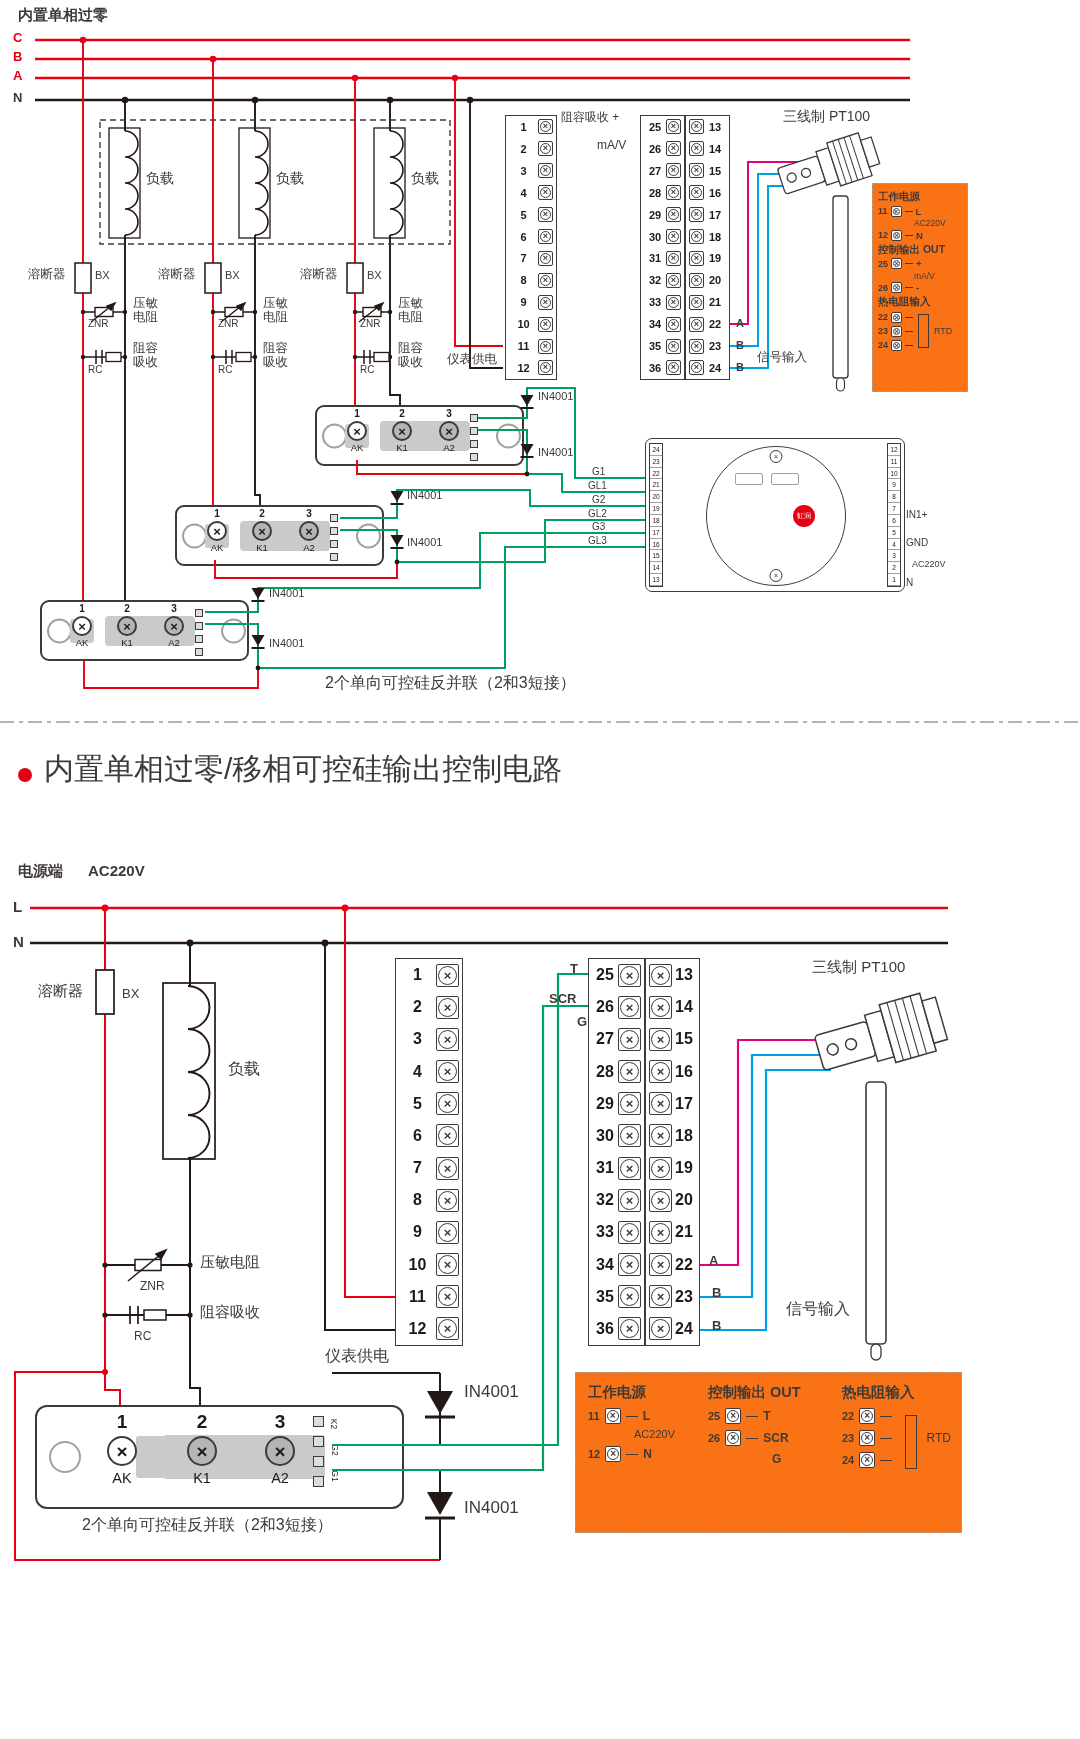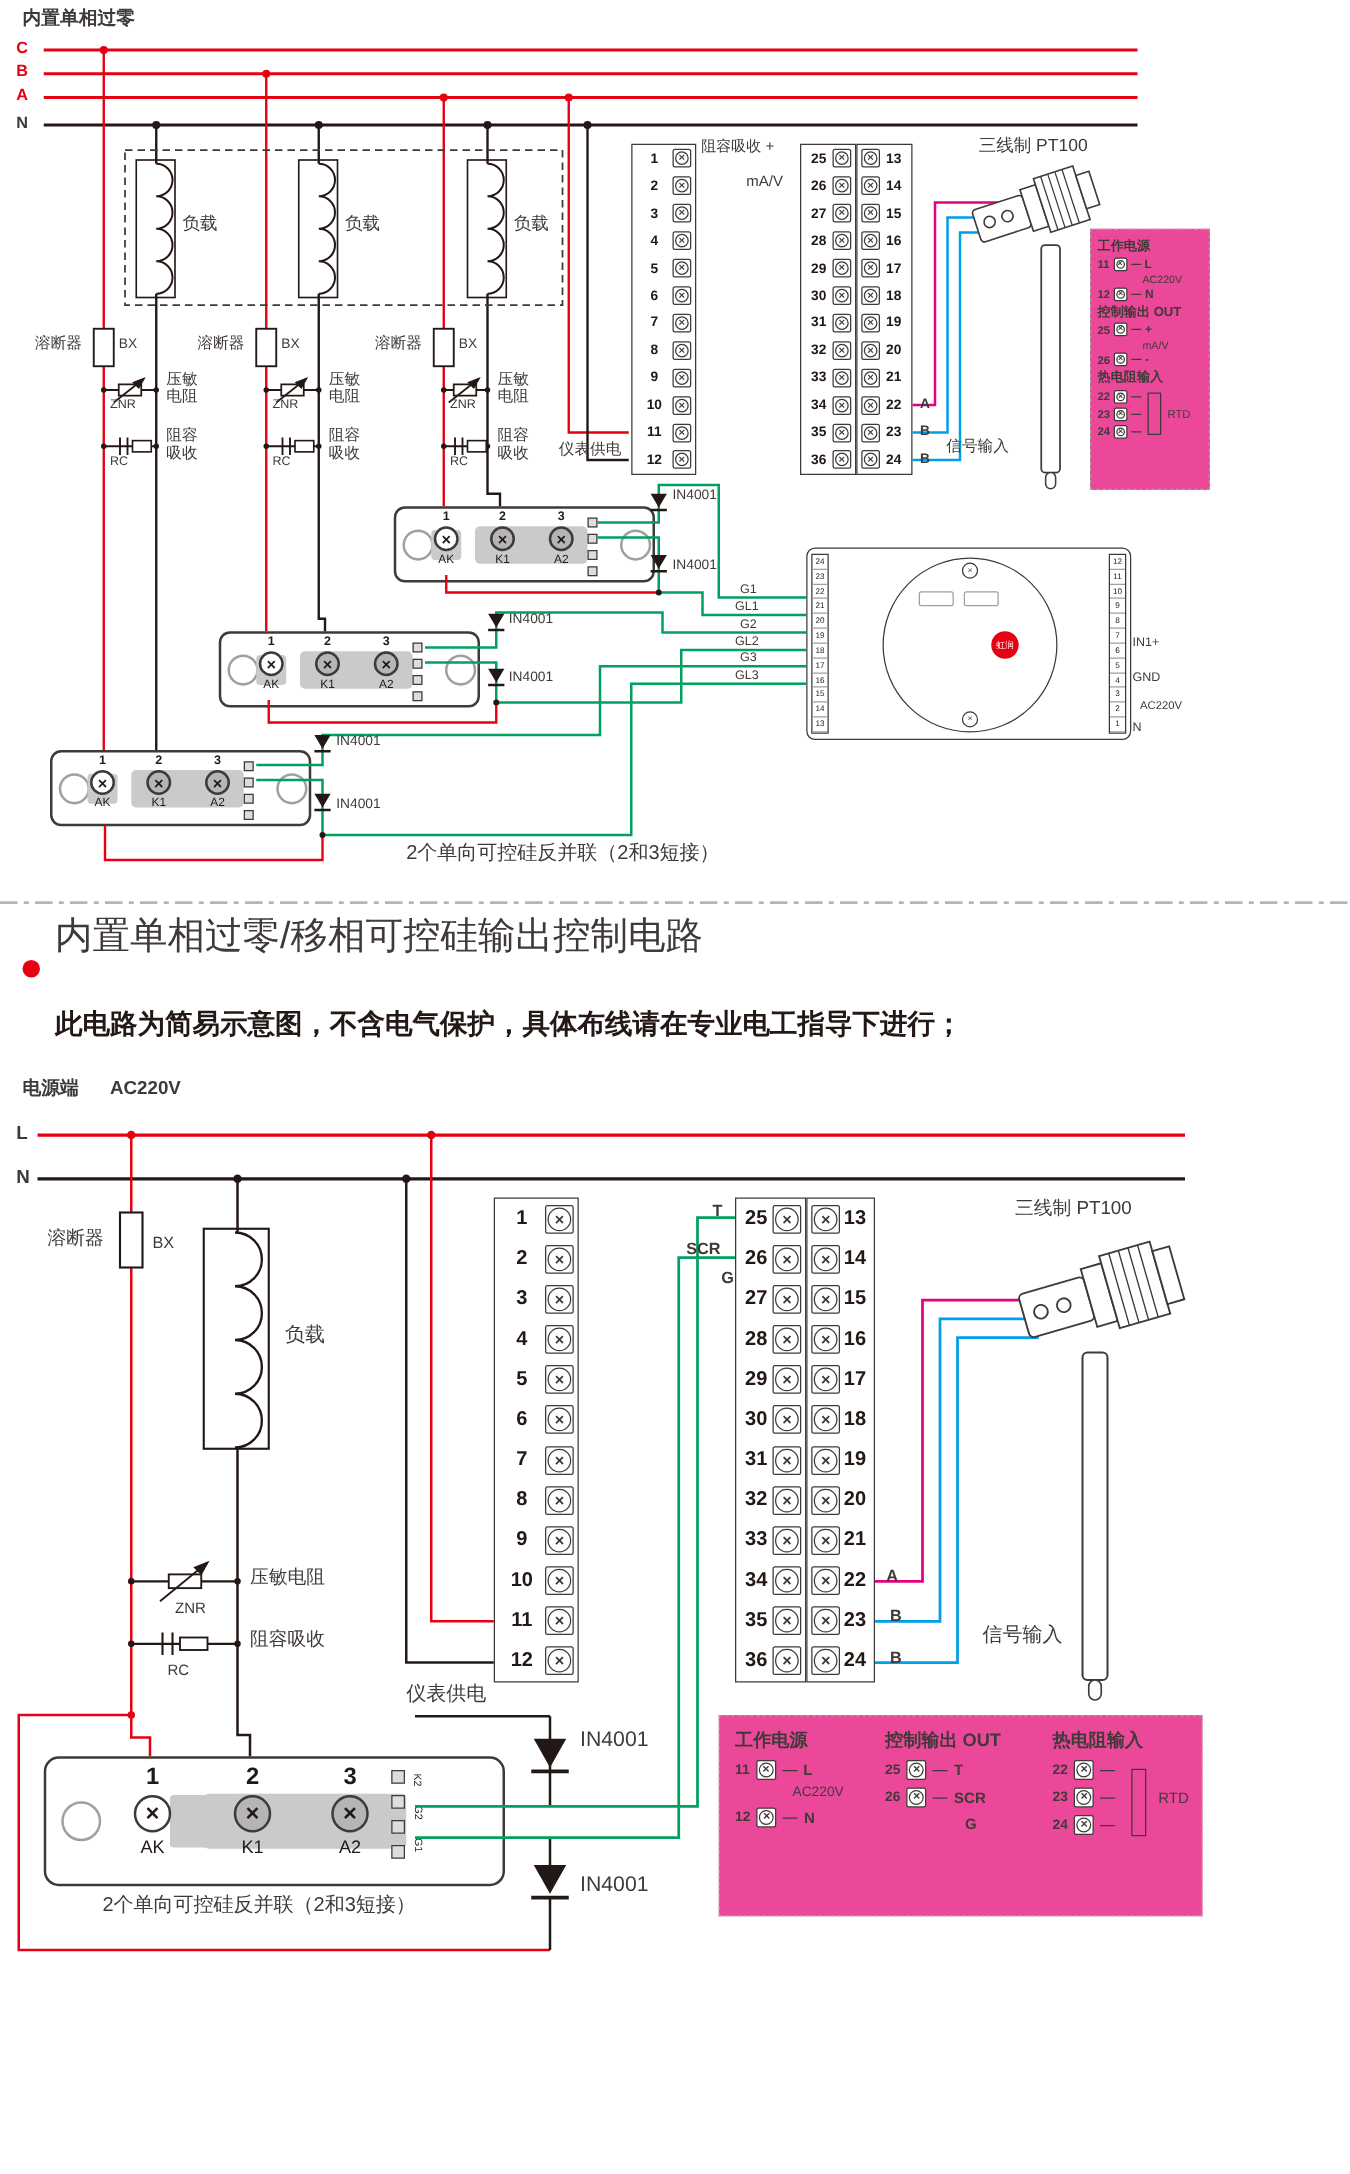--- a/index.html
+++ b/index.html
@@ -49,21 +49,21 @@
   .bmod .cscrew{margin:4px 0;}
   .bmod .mpin{font-size:14.5px;line-height:16px;color:#231815;}
   .mstrip{position:absolute;display:flex;flex-direction:column;}
   .smod .mstrip{left:153px;top:7px;gap:5px;}
   .bmod .mstrip{left:276px;top:9px;gap:9px;}
   .msq{border:1px solid #3f3a39;background:#dcdddd;}
   .smod .msq{width:6px;height:6px;}
   .bmod .msq{width:9px;height:9px;}
   .mslbl{position:absolute;font-size:8.5px;transform:rotate(90deg);color:#231815;}
   
-  .panel{position:absolute;border:1.6px dashed #9fa0a0;background:#ec4899;box-sizing:border-box;z-index:1;}
+  .panel{position:absolute;border:1.6px dashed #9fa0a0;background:#f97316;box-sizing:border-box;z-index:1;}
   .sp{padding:4px 5px;}
   .sp-h{font-size:10.5px;font-weight:700;margin:2px 0 1px 0;}
   .sp-row{display:flex;align-items:center;gap:3px;font-size:9px;margin:1.5px 0;font-weight:700;}
   .sp-lab{font-size:9.5px;}
   .sp-ac{font-size:8.5px;margin-left:36px;}
   .sp-w{width:8px;border-top:1px solid #3f3a39;}
   .sp-rtd{display:flex;align-items:center;gap:5px;}
   .sp-rtd-col{display:flex;flex-direction:column;}
   .sp-res{width:9px;height:32px;border:1.3px solid #3f3a39;}
   .sp-rtdlab{font-size:9px;}
@@ -805,22 +805,21 @@
 <div class="lbl" style="left:592px;top:521px;font-size:10px">G3</div>
 <div class="lbl" style="left:588px;top:535px;font-size:10px">GL3</div>
 <div class="lbl" style="left:783px;top:108px;font-size:14px">三线制 PT100</div>
 <div class="lbl" style="left:906px;top:509px;font-size:10px">IN1+</div>
 <div class="lbl" style="left:906px;top:537px;font-size:10px">GND</div>
 <div class="lbl" style="left:912px;top:559px;font-size:9px">AC220V</div>
 <div class="lbl" style="left:906px;top:577px;font-size:10px">N</div>
 <div class="lbl" style="left:325px;top:674px;font-size:16px">2个单向可控硅反并联（2和3短接）</div>
 
 <span class="bullet"></span>
-<div class="lbl" style="left:44px;top:732px;font-size:30px;color:#3f3a39">内置单相过零/移相可控硅输出控制电路</div>
-<div class="lbl b" style="left:44px;top:806px;font-size:22px;color:#231815">此电路为简易示意图，不含电气保护，具体布线请在专业电工指导下进行；</div>
+<div class="lbl" style="left:44px;top:752px;font-size:30px;color:#3f3a39">内置单相过零/移相可控硅输出控制电路</div>
 
 <div class="lbl sb" style="left:18px;top:862px;font-size:15px">电源端</div>
 <div class="lbl sb" style="left:88px;top:862px;font-size:15px">AC220V</div>
 <div class="lbl b" style="left:13px;top:898px;font-size:15px">L</div>
 <div class="lbl b" style="left:13px;top:933px;font-size:15px">N</div>
 <div class="lbl" style="left:38px;top:982px;font-size:15px">溶断器</div>
 <div class="lbl" style="left:122px;top:987px;font-size:13px">BX</div>
 <div class="lbl" style="left:228px;top:1060px;font-size:16px">负载</div>
 <div class="lbl" style="left:200px;top:1253px;font-size:15px">压敏电阻</div>
 <div class="lbl" style="left:140px;top:1280px;font-size:12px">ZNR</div>

